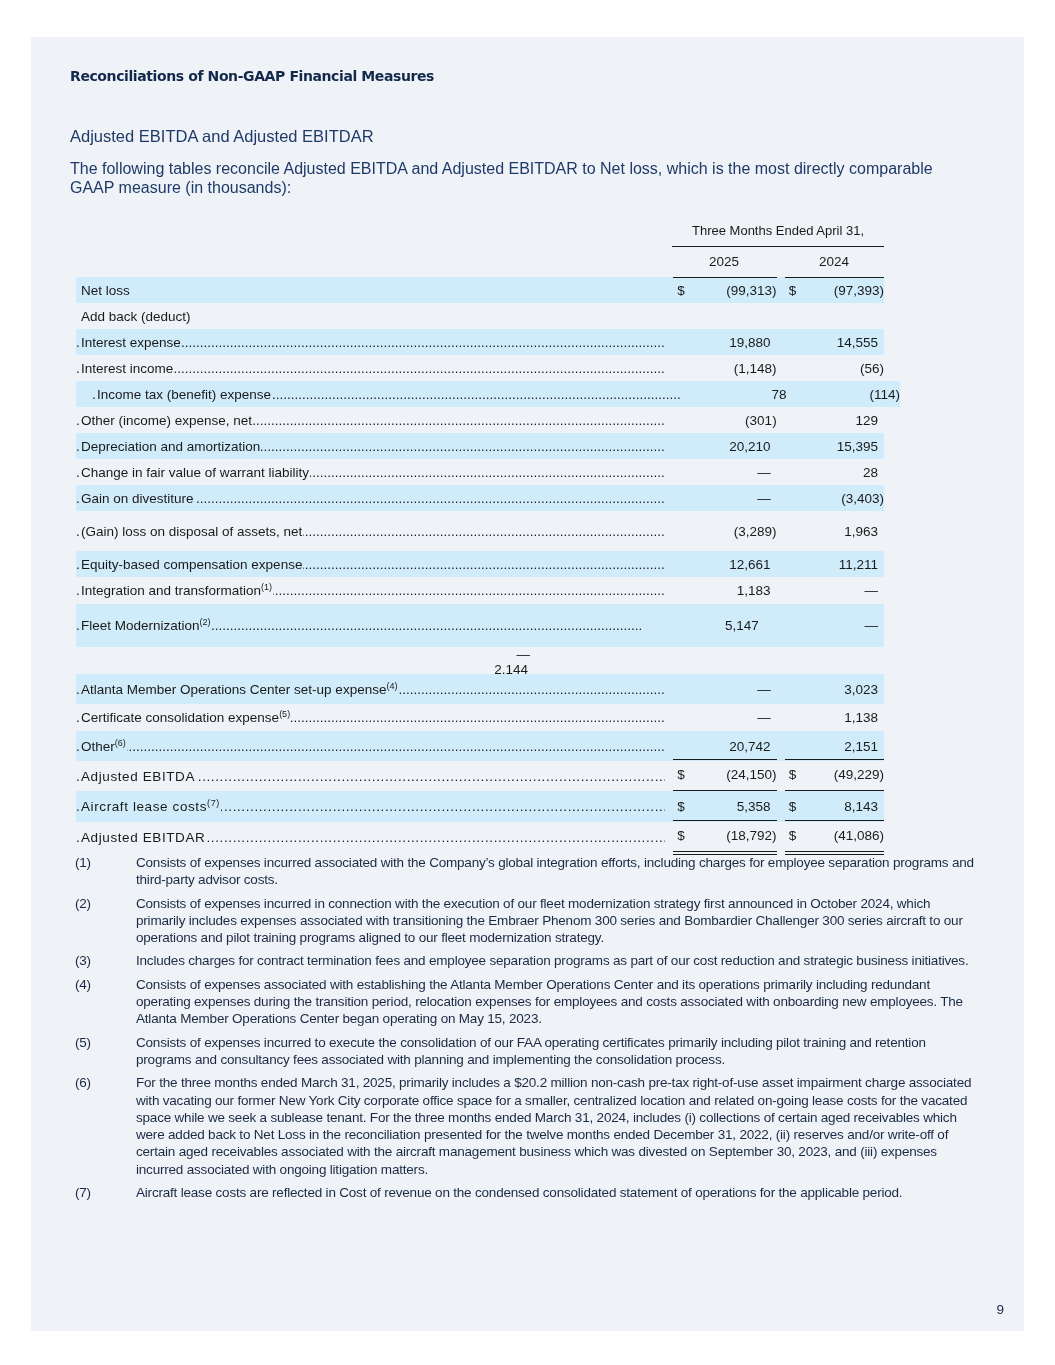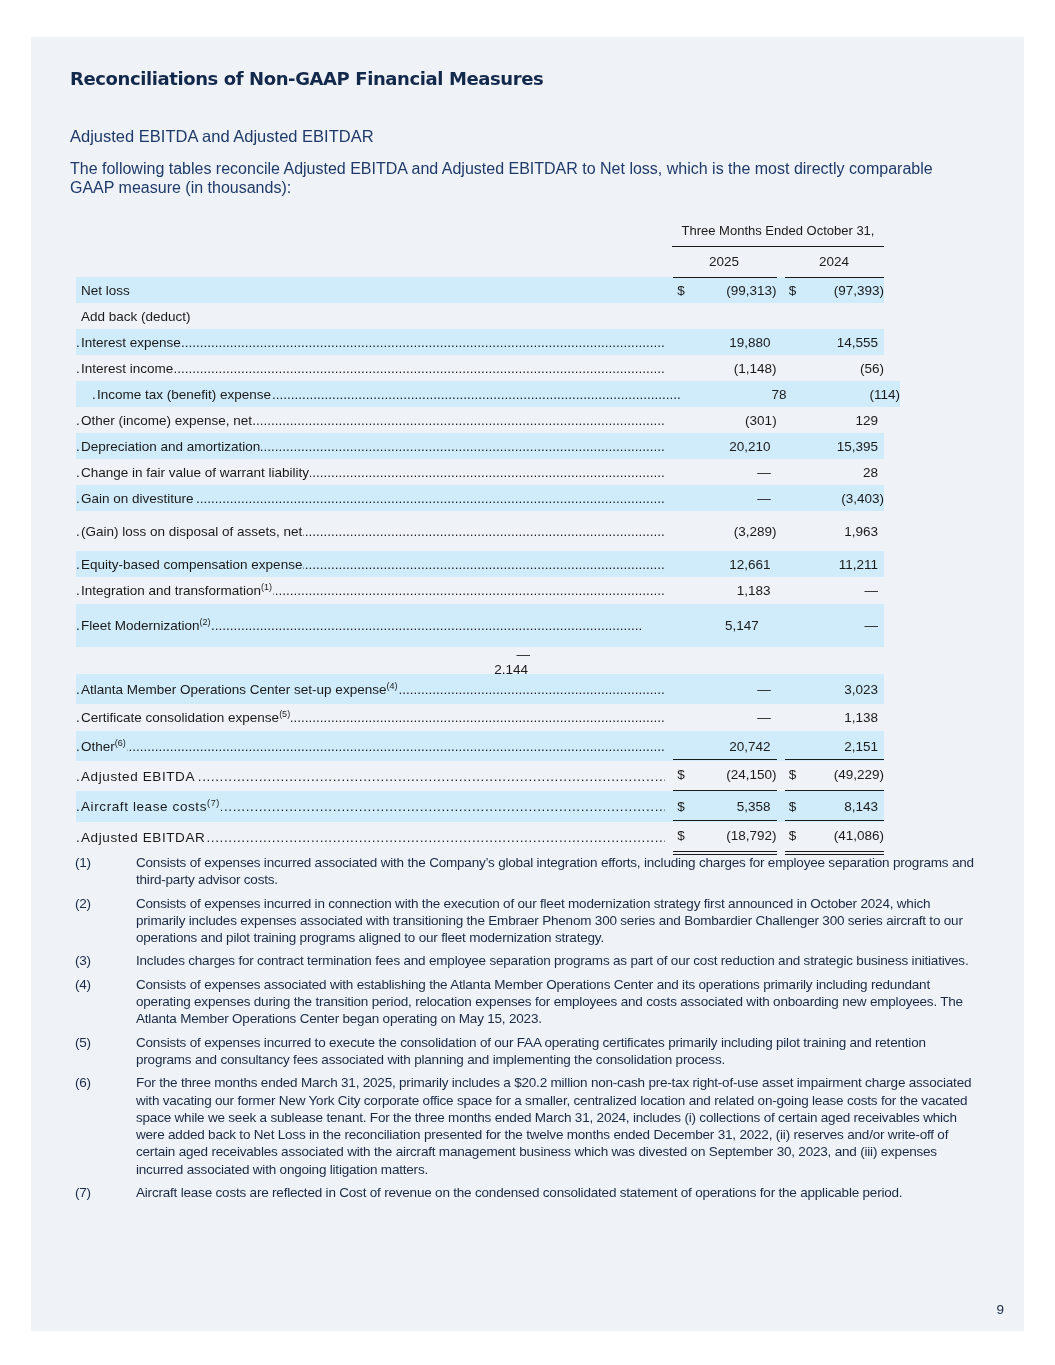--- a/index.html
+++ b/index.html
@@ -1,18 +1,18 @@
 <!DOCTYPE html>
 <html><head>
 <meta charset="utf-8">
 <style>
   html, body { margin: 0; padding: 0; background: #ffffff; }
   body { width: 1055px; height: 1365px; position: relative; font-family: "Liberation Sans", sans-serif; color: #1a1a1a; }
   .panel { position: absolute; left: 31px; top: 37px; width: 993px; height: 1294px; background: #eff2f7; }
-  .section-title { position: absolute; left: 39px; top: 31px; font-family: "DejaVu Sans", sans-serif; font-weight: bold; font-size: 18px; color: #13294b; letter-spacing: -0.4px; }
+  .section-title { position: absolute; left: 39px; top: 31px; font-family: "DejaVu Sans", sans-serif; font-weight: bold; font-size: 14px; color: #13294b; letter-spacing: -0.4px; }
   .sub-heading { position: absolute; left: 39px; top: 90px; font-size: 16.5px; color: #1f3a68; }
   .intro { position: absolute; left: 39px; top: 122px; width: 900px; font-size: 16px; line-height: 19px; color: #1f3a68; }
 
   .table { position: absolute; left: 45px; top: 182px; width: 808px; }
   .period-head { position: absolute; left: 596px; top: 4px; width: 212px; text-align: center; font-size: 13px; color: #1a1a1a; padding-bottom: 8px; border-bottom: 1.5px solid #1a1a1a; }
   .year { position: absolute; top: 35px; font-size: 13.5px; text-align: center; }
   .year.y1 { left: 596px; width: 104px; }
   .year.y2 { left: 708px; width: 100px; }
 
   .rows { position: absolute; left: 0; top: 58px; width: 808px; }
@@ -42,21 +42,21 @@
 </style>
 </head>
 <body>
 
 <div class="panel">
   <div class="section-title">Reconciliations of Non-GAAP Financial Measures</div>
   <div class="sub-heading">Adjusted EBITDA and Adjusted EBITDAR</div>
   <div class="intro">The following tables reconcile Adjusted EBITDA and Adjusted EBITDAR to Net loss, which is the most directly comparable GAAP measure (in thousands):</div>
 
   <div class="table">
-    <div class="period-head">Three Months Ended October 31,</div>
+    <div class="period-head">Three Months Ended April 31,</div>
     <div class="year y1">2025</div>
     <div class="year y2">2024</div>
     <div class="rows" id="rows">
         <div class="row shade" style="height: 26px;">
           <div class="label"><span class="inner"><span>Net loss</span></span></div>
           <div class="cell c1" style="border-top: 1.5px solid rgb(26, 26, 26);">
             <span class="dollar">$</span>
             <span class="num">(99,313)</span>
           </div>
           <div class="cell c2" style="border-top: 1.5px solid rgb(26, 26, 26);">

